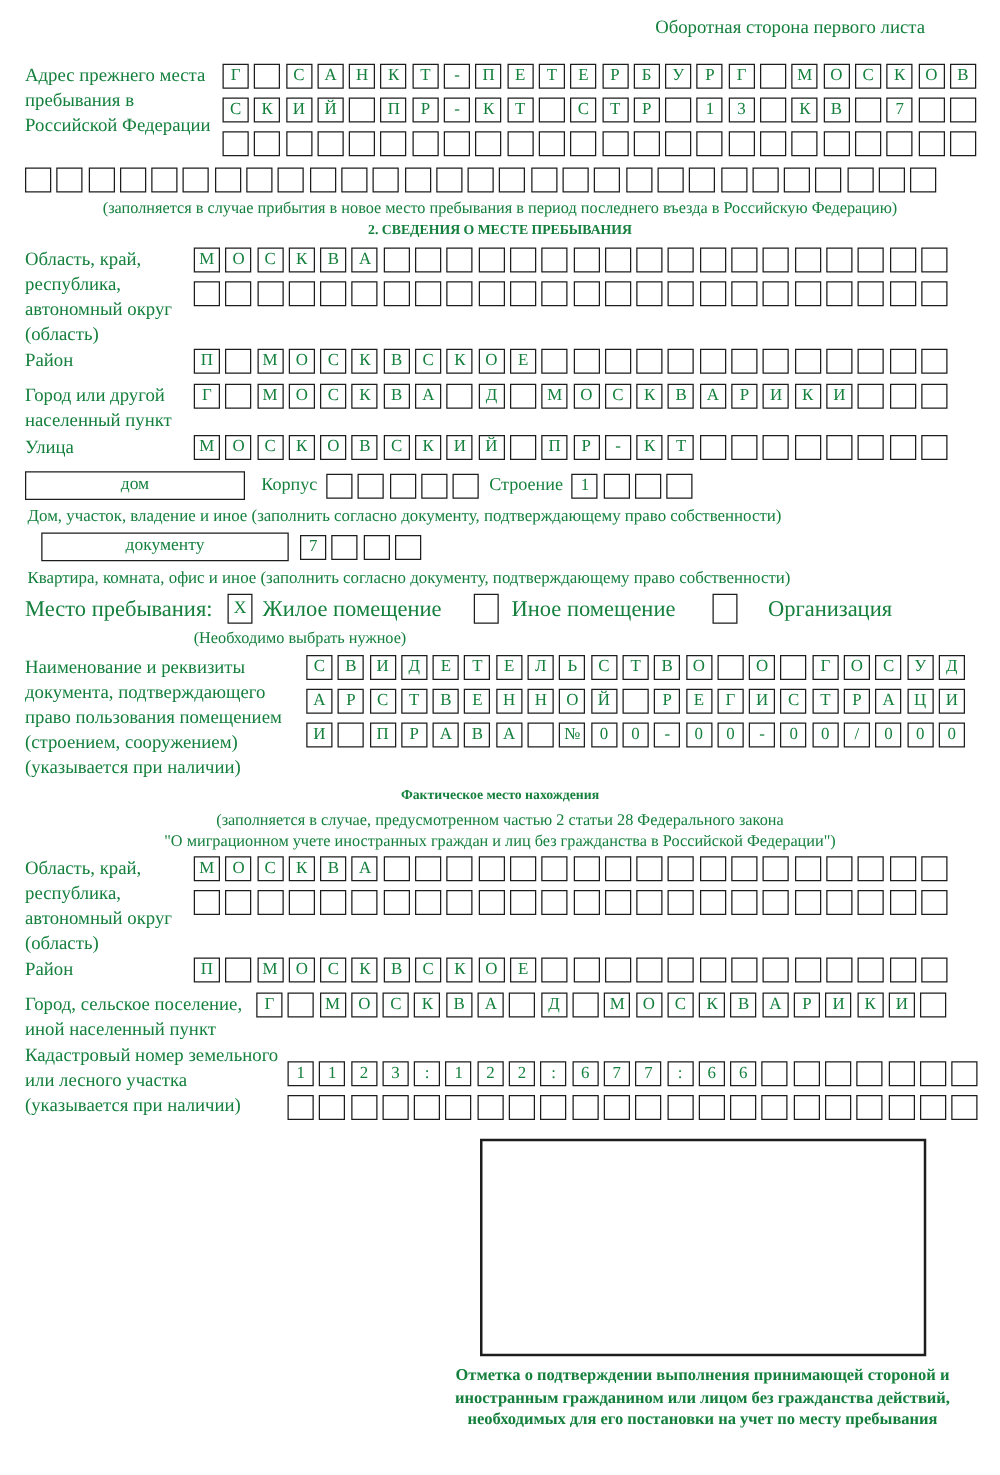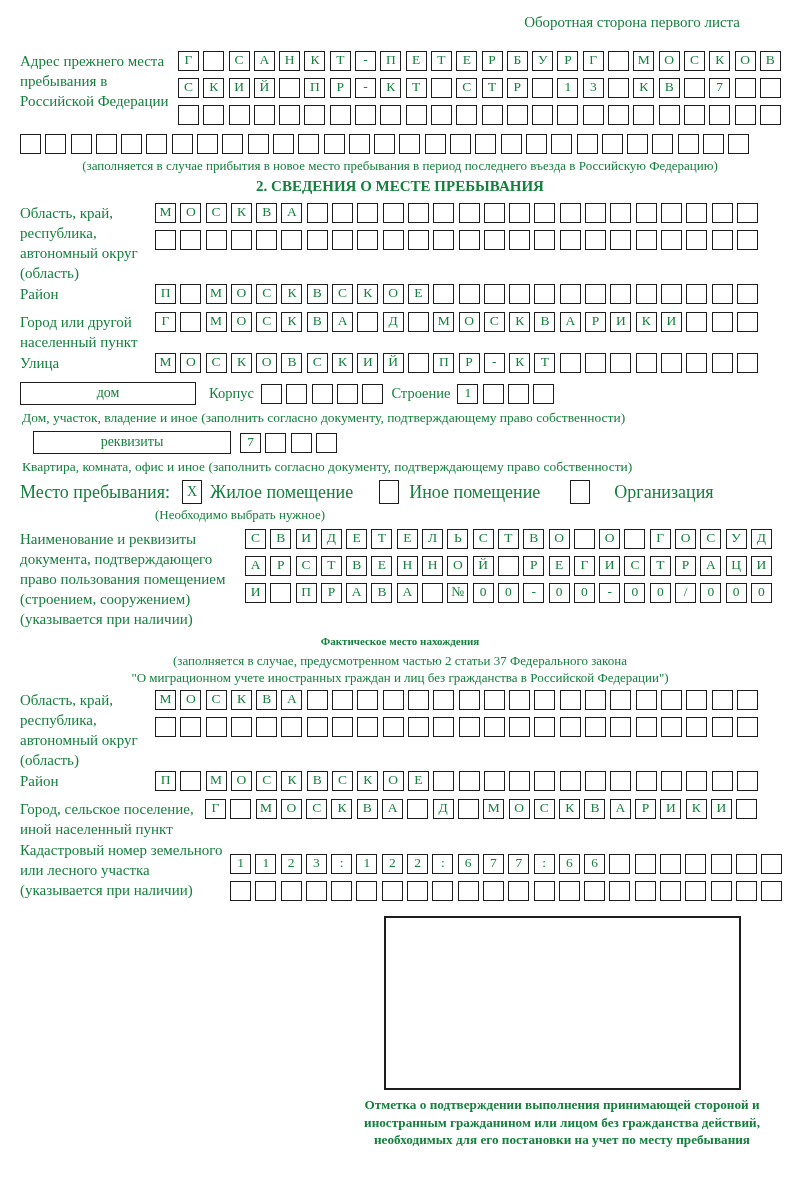--- a/index.html
+++ b/index.html
@@ -15,21 +15,21 @@
   .w158{width:158px;} .w135{width:135px;} .w185{width:185px;} .w210{width:210px;} .w225{width:225px;}
   .cellrow{height:20px;margin-bottom:7px;white-space:nowrap;line-height:0;}
   .cell{
     display:inline-block;width:21px;height:20px;box-sizing:border-box;
     border:1.6px solid #1d1d1d;margin-right:4.3px;
     font-size:13.5px;line-height:16px;text-align:center;vertical-align:top;
   }
   .fullrow{margin:2px 0 4px 0;}
   .note-center{font-size:13px;text-align:center;margin:0 0 4px 0;line-height:16px;}
   .note-left{font-size:13.5px;margin:0 0 5px 2px;line-height:17px;}
-  .sec-title{text-align:center;font-weight:bold;font-size:15px;margin:4px 0 8px 0;}
+  .sec-title{text-align:center;font-weight:bold;font-size:11px;margin:4px 0 8px 0;}
   .sub-title{text-align:center;font-weight:bold;font-size:11px;margin:6px 0 6px 0;}
   .house-row{display:flex;align-items:center;margin:2px 0 4px 0;}
   .house-box{box-sizing:border-box;border:1.6px solid #1d1d1d;height:23px;
     text-align:center;font-size:14px;line-height:20px;flex-shrink:0;}
   .inline-label{font-size:14.5px;padding:0 7px 0 4px;flex-shrink:0;}
   .cb{display:inline-flex;align-items:center;justify-content:center;box-sizing:border-box;
     width:20px;height:24px;border:1.6px solid #1d1d1d;font-size:14px;flex-shrink:0;}
   .stay-row{display:flex;align-items:center;margin:4px 0 3px 0;}
   .stay-row .opt-label{font-size:18px;}
   .stamp-wrap{width:420px;margin-left:auto;margin-right:8px;margin-top:8px;text-align:center;}
@@ -82,21 +82,21 @@
   <div class="house-row">
     <div class="house-box" style="width:176px;margin-right:9px;">дом</div>
     <div class="inline-label">Корпус</div>
     <div class="cellrow" style="margin-bottom:0;"><span class="cell"></span><span class="cell"></span><span class="cell"></span><span class="cell"></span><span class="cell"></span></div>
     <div class="inline-label">Строение</div>
     <div class="cellrow" style="margin-bottom:0;"><span class="cell">1</span><span class="cell"></span><span class="cell"></span><span class="cell"></span></div>
   </div>
   <div class="note-left">Дом, участок, владение и иное (заполнить согласно документу, подтверждающему право собственности)</div>
 
   <div class="house-row" style="margin-left:13px;">
-    <div class="house-box" style="width:198px;margin-right:9px;">реквизиты</div>
+    <div class="house-box" style="width:198px;margin-right:9px;">документу</div>
     <div class="cellrow" style="margin-bottom:0;"><span class="cell">7</span><span class="cell"></span><span class="cell"></span><span class="cell"></span></div>
   </div>
   <div class="note-left">Квартира, комната, офис и иное (заполнить согласно документу, подтверждающему право собственности)</div>
 
   <div class="stay-row">
     <span class="opt-label" style="margin-right:12px;">Место пребывания:</span>
     <span class="cb">X</span>
     <span class="opt-label" style="margin:0 26px 0 8px;">Жилое помещение</span>
     <span class="cb"></span>
     <span class="opt-label" style="margin:0 30px 0 10px;">Иное помещение</span>
@@ -108,21 +108,21 @@
   <div class="frow">
     <div class="flabel w225">Наименование и реквизиты документа, подтверждающего право пользования помещением (строением, сооружением) (указывается при наличии)</div>
     <div>
       <div class="cellrow"><span class="cell">С</span><span class="cell">В</span><span class="cell">И</span><span class="cell">Д</span><span class="cell">Е</span><span class="cell">Т</span><span class="cell">Е</span><span class="cell">Л</span><span class="cell">Ь</span><span class="cell">С</span><span class="cell">Т</span><span class="cell">В</span><span class="cell">О</span><span class="cell"></span><span class="cell">О</span><span class="cell"></span><span class="cell">Г</span><span class="cell">О</span><span class="cell">С</span><span class="cell">У</span><span class="cell">Д</span></div>
       <div class="cellrow"><span class="cell">А</span><span class="cell">Р</span><span class="cell">С</span><span class="cell">Т</span><span class="cell">В</span><span class="cell">Е</span><span class="cell">Н</span><span class="cell">Н</span><span class="cell">О</span><span class="cell">Й</span><span class="cell"></span><span class="cell">Р</span><span class="cell">Е</span><span class="cell">Г</span><span class="cell">И</span><span class="cell">С</span><span class="cell">Т</span><span class="cell">Р</span><span class="cell">А</span><span class="cell">Ц</span><span class="cell">И</span></div>
       <div class="cellrow"><span class="cell">И</span><span class="cell"></span><span class="cell">П</span><span class="cell">Р</span><span class="cell">А</span><span class="cell">В</span><span class="cell">А</span><span class="cell"></span><span class="cell">№</span><span class="cell">0</span><span class="cell">0</span><span class="cell">-</span><span class="cell">0</span><span class="cell">0</span><span class="cell">-</span><span class="cell">0</span><span class="cell">0</span><span class="cell">/</span><span class="cell">0</span><span class="cell">0</span><span class="cell">0</span></div>
     </div>
   </div>
 
   <div class="sub-title">Фактическое место нахождения</div>
-  <div class="note-center" style="margin-bottom:1px;">(заполняется в случае, предусмотренном частью 2 статьи 37 Федерального закона</div>
+  <div class="note-center" style="margin-bottom:1px;">(заполняется в случае, предусмотренном частью 2 статьи 28 Федерального закона</div>
   <div class="note-center">"О миграционном учете иностранных граждан и лиц без гражданства в Российской Федерации")</div>
 
   <div class="frow">
     <div class="flabel w135">Область, край, республика, автономный округ (область)</div>
     <div>
       <div class="cellrow"><span class="cell">М</span><span class="cell">О</span><span class="cell">С</span><span class="cell">К</span><span class="cell">В</span><span class="cell">А</span><span class="cell"></span><span class="cell"></span><span class="cell"></span><span class="cell"></span><span class="cell"></span><span class="cell"></span><span class="cell"></span><span class="cell"></span><span class="cell"></span><span class="cell"></span><span class="cell"></span><span class="cell"></span><span class="cell"></span><span class="cell"></span><span class="cell"></span><span class="cell"></span><span class="cell"></span><span class="cell"></span></div>
       <div class="cellrow"><span class="cell"></span><span class="cell"></span><span class="cell"></span><span class="cell"></span><span class="cell"></span><span class="cell"></span><span class="cell"></span><span class="cell"></span><span class="cell"></span><span class="cell"></span><span class="cell"></span><span class="cell"></span><span class="cell"></span><span class="cell"></span><span class="cell"></span><span class="cell"></span><span class="cell"></span><span class="cell"></span><span class="cell"></span><span class="cell"></span><span class="cell"></span><span class="cell"></span><span class="cell"></span><span class="cell"></span></div>
     </div>
   </div>
 

